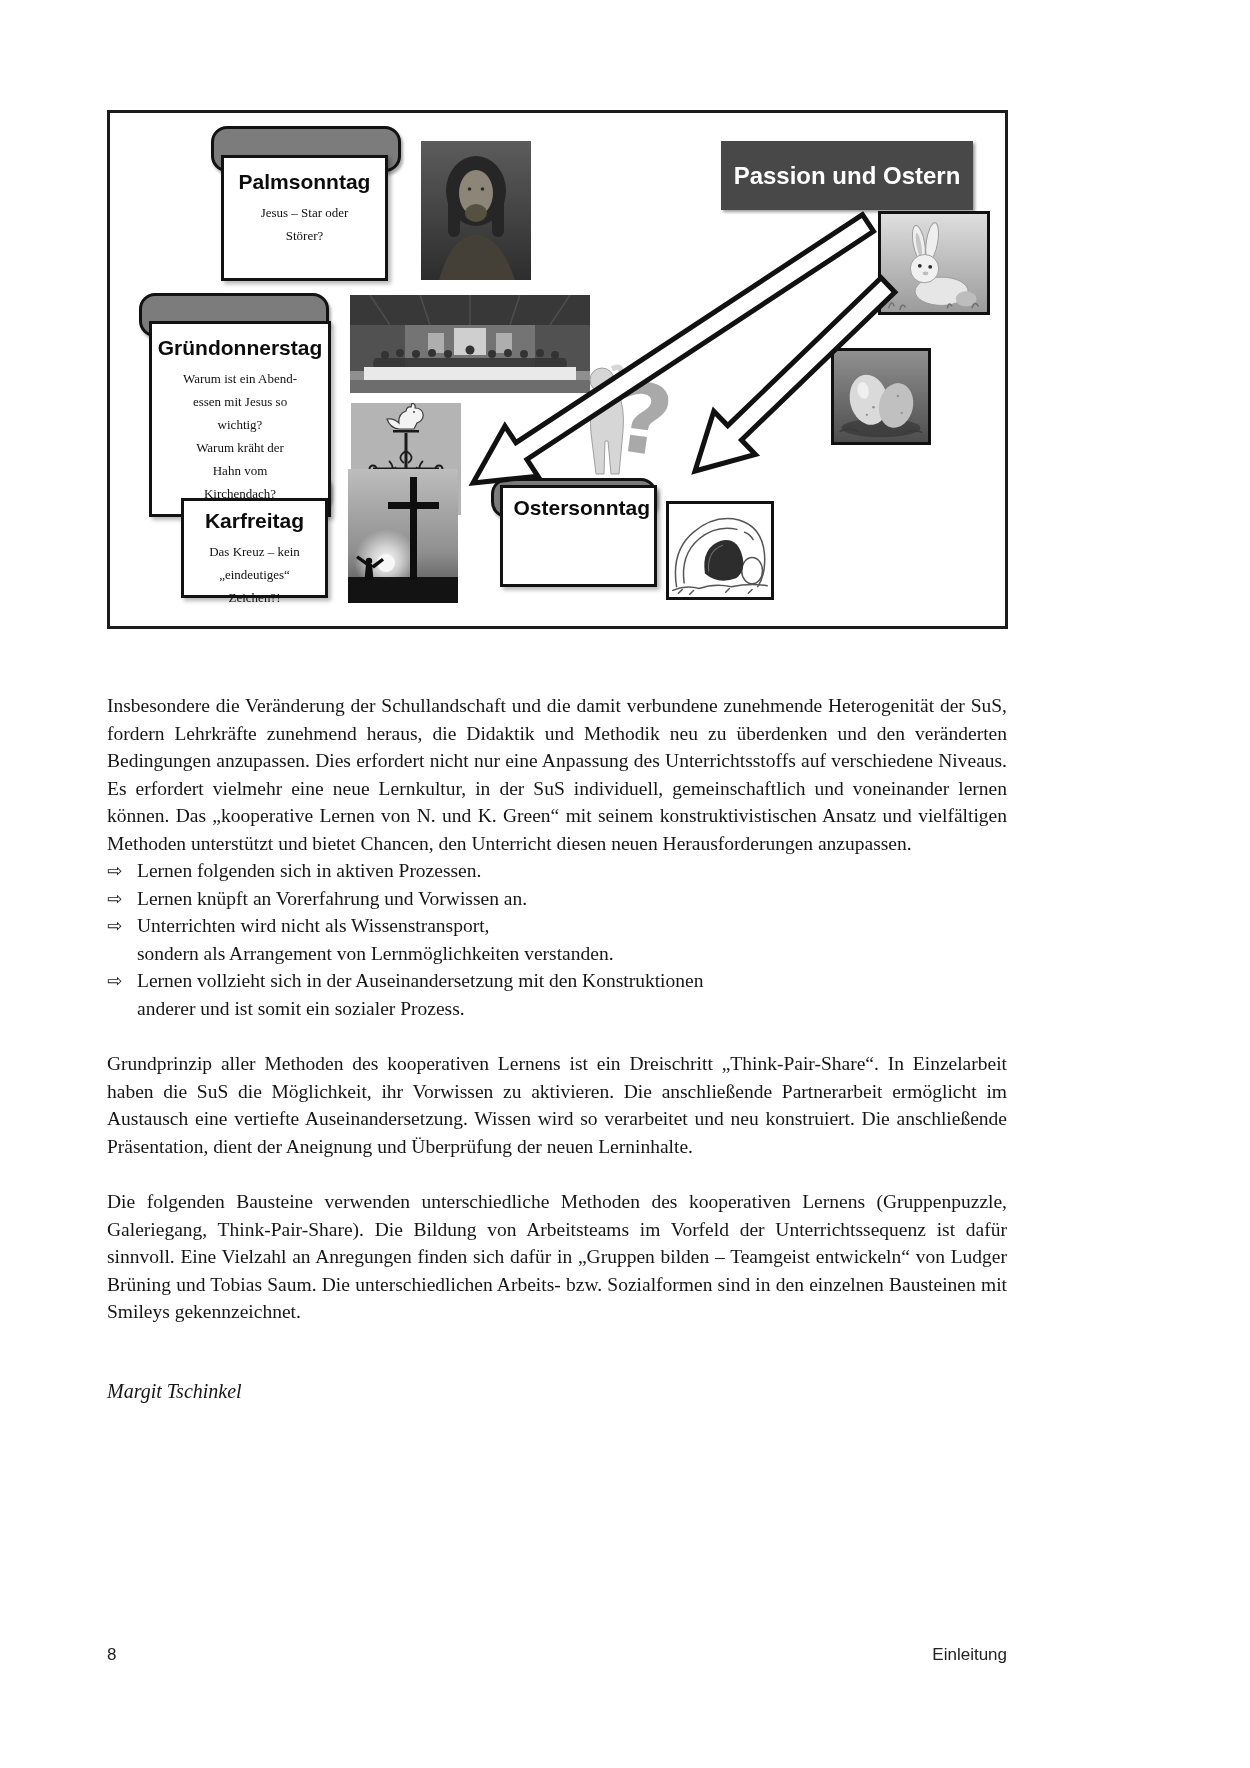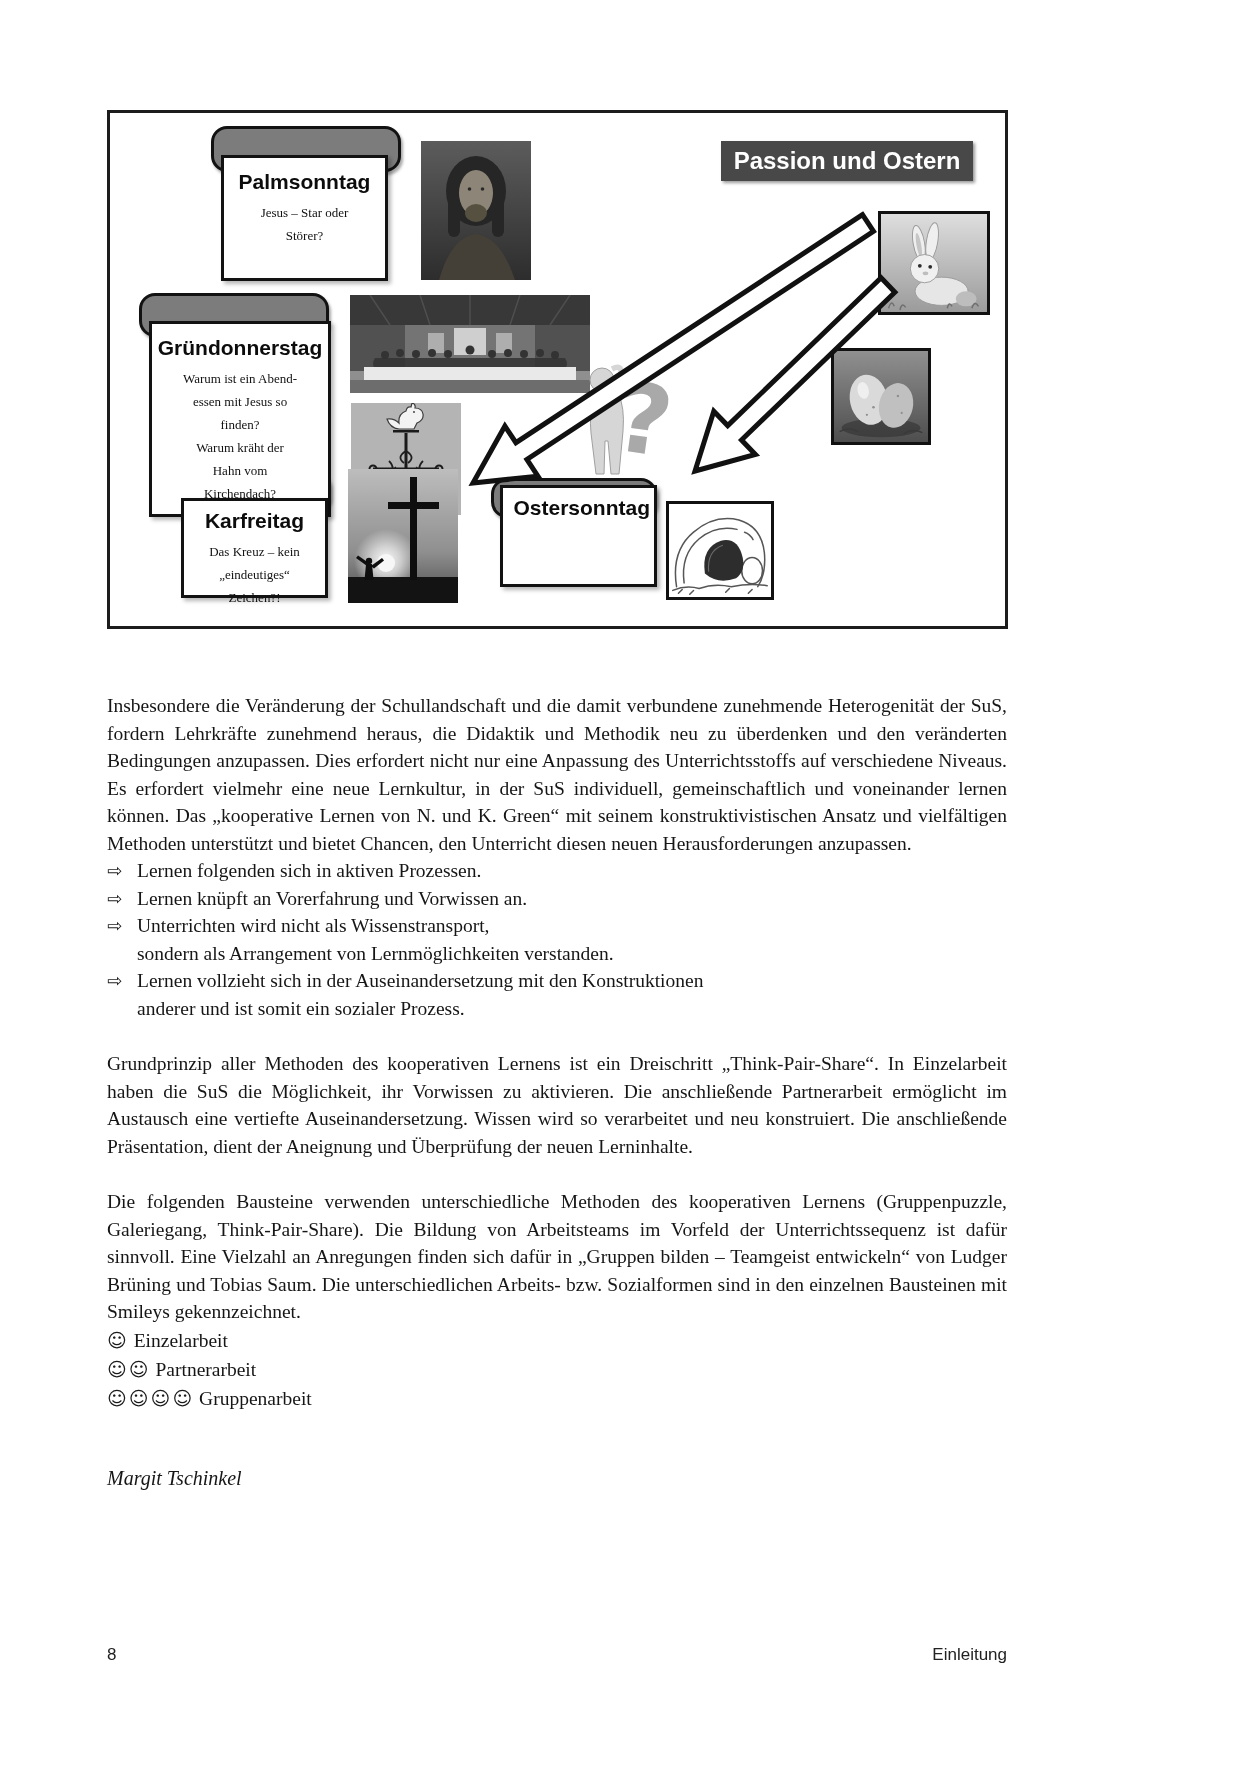--- a/index.html
+++ b/index.html
@@ -10,21 +10,21 @@
   .diagram{position:absolute;left:107px;top:110px;width:895px;height:513px;
            border:3px solid #1c1c1c;background:#fff;}
   .tab{position:absolute;background:#7c7c7c;border:3px solid #121212;border-radius:16px;
        box-shadow:2px 3px 3px rgba(0,0,0,.35);z-index:1;box-sizing:border-box;}
   .node-box{position:absolute;background:#fff;border:3px solid #121212;z-index:2;
             box-shadow:3px 3px 4px rgba(0,0,0,.28);box-sizing:border-box;
             text-align:center;padding:10px 4px 15px 4px;}
   .node-title{font-family:"Liberation Sans",sans-serif;font-weight:bold;font-size:21px;
               color:#0c0c0c;margin:2px 0 7px 0;}
   .node-text{font-size:13px;line-height:23px;white-space:pre-line;color:#111;}
-  .diagram-title{position:absolute;left:611px;top:28px;width:252px;height:40px;background:#484848;
+  .diagram-title{position:absolute;left:611px;top:28px;width:252px;height:69px;background:#484848;
             color:#fff;font-family:"Liberation Sans",sans-serif;font-weight:bold;font-size:24px;
             display:flex;align-items:center;justify-content:center;z-index:2;
             box-shadow:2px 2px 3px rgba(0,0,0,.4);}
   .dimg{position:absolute;z-index:3;}
   .framed{border:3px solid #111;box-sizing:border-box;background:#fff;}
   .dimg svg{display:block;width:100%;height:100%;}
   .arrow-layer{position:absolute;left:0;top:0;width:895px;height:513px;z-index:5;pointer-events:none;}
 
   .tab-palm {left:101px;top:13px; width:190px;height:46px;}
   .box-palm {left:111px;top:42px; width:167px;height:126px;}
@@ -76,21 +76,21 @@
 
     <div class="node-box box-palm">
       <div class="node-title">Palmsonntag</div>
       <div class="node-text">Jesus – Star oder
 Störer?</div>
     </div>
     <div class="node-box box-gruen">
       <div class="node-title">Gründonnerstag</div>
       <div class="node-text">Warum ist ein Abend-
 essen mit Jesus so
-finden?
+wichtig?
 Warum kräht der
 Hahn vom
 Kirchendach?</div>
     </div>
     <div class="node-box box-kar">
       <div class="node-title">Karfreitag</div>
       <div class="node-text">Das Kreuz – kein
 „eindeutiges“
 Zeichen?!</div>
     </div>
@@ -316,34 +316,20 @@
       <div class="bullet">
         <span class="bullet-icon">⇨</span>
         <span class="bullet-text">Lernen vollzieht sich in der Auseinandersetzung mit den Konstruktionen
 anderer und ist somit ein sozialer Prozess.</span>
       </div>
     </div>
 
     <p class="para-gap">Grundprinzip aller Methoden des kooperativen Lernens ist ein Dreischritt „Think-Pair-Share“. In Einzelarbeit haben die SuS die Möglichkeit, ihr Vorwissen zu aktivieren. Die anschließende Partnerarbeit ermöglicht im Austausch eine vertiefte Auseinandersetzung. Wissen wird so verarbeitet und neu konstruiert. Die anschließende Präsentation, dient der Aneignung und Überprüfung der neuen Lerninhalte.</p>
     <p>Die folgenden Bausteine verwenden unterschiedliche Methoden des kooperativen Lernens (Gruppenpuzzle, Galeriegang, Think-Pair-Share). Die Bildung von Arbeitsteams im Vorfeld der Unterrichtssequenz ist dafür sinnvoll. Eine Vielzahl an Anregungen finden sich dafür in „Gruppen bilden – Teamgeist entwickeln“ von Ludger Brüning und Tobias Saum. Die unterschiedlichen Arbeits- bzw. Sozialformen sind in den einzelnen Bausteinen mit Smileys gekennzeichnet.</p>
 
-    <div>
-      <div class="legend-row">
-        <span class="legend-icons">☺</span>
-        <span>Einzelarbeit</span>
-      </div>
-      <div class="legend-row">
-        <span class="legend-icons">☺☺</span>
-        <span>Partnerarbeit</span>
-      </div>
-      <div class="legend-row">
-        <span class="legend-icons">☺☺☺☺</span>
-        <span>Gruppenarbeit</span>
-      </div>
-    </div>
 
     <div class="signature">Margit Tschinkel</div>
   </div>
 
   <div class="footer">
     <span>8</span>
     <span>Einleitung</span>
   </div>
 
 </div>

